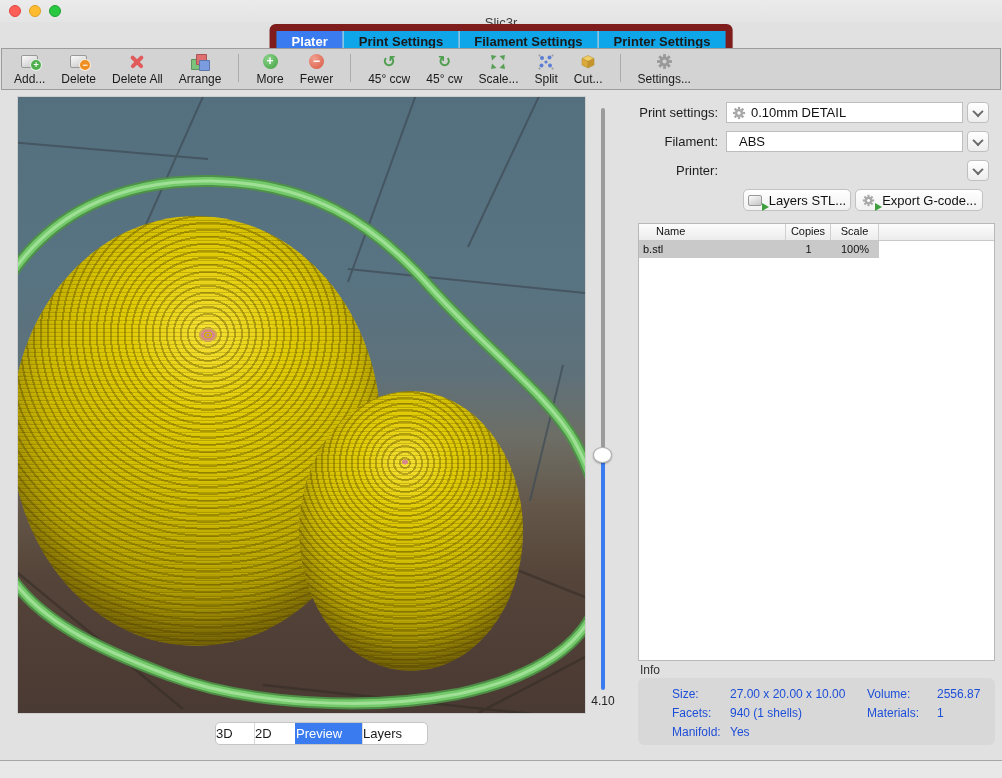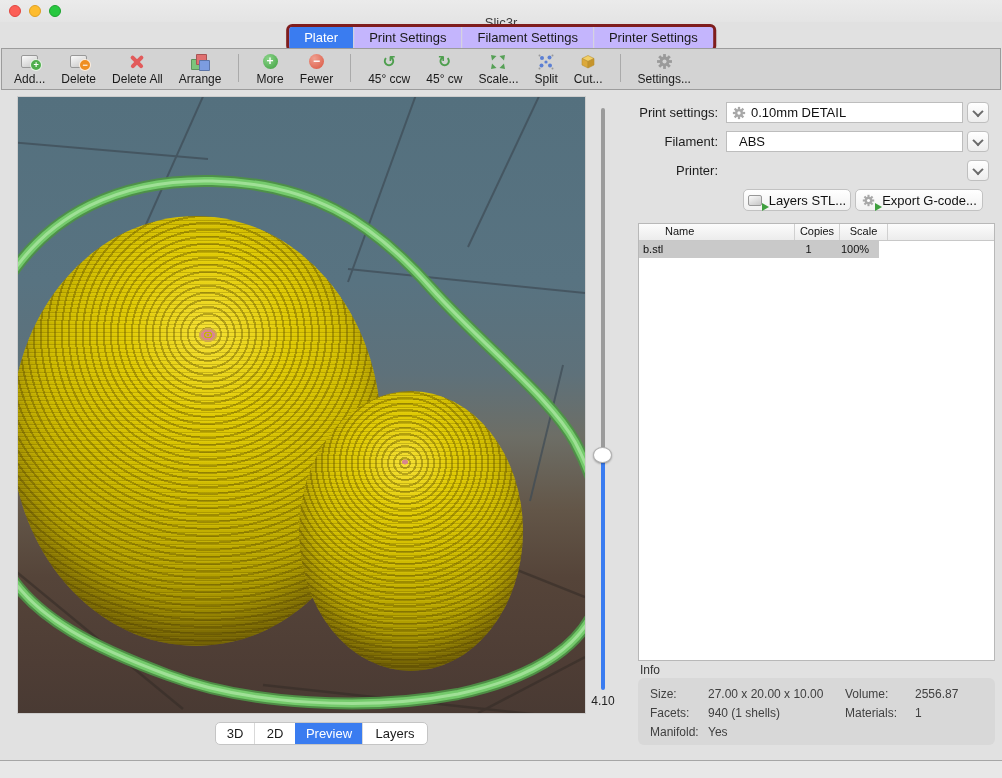--- a/index.html
+++ b/index.html
@@ -10,22 +10,22 @@
   .titlebar{position:absolute;left:0;top:0;width:100%;height:22px;
             background:linear-gradient(#ebebeb,#e4e4e4);}
   .title{position:absolute;left:0;top:0;width:100%;height:22px;line-height:22px;
          text-align:center;font-size:13px;color:#3d3d3d;margin-top:12px;}
   .tl{position:absolute;top:5px;width:12px;height:12px;border-radius:50%;box-sizing:border-box;}
   .tl.red{left:9px;background:#fc5f57;border:1px solid #e14640;}
   .tl.yel{left:29px;background:#febc2e;border:1px solid #dfa023;}
   .tl.grn{left:49px;background:#28c840;border:1px solid #1da32f;}
   
   .main-tabs{position:absolute;top:24px;left:50%;transform:translateX(-50%);
-             display:inline-flex;height:22px;background:#c4b5fd;border:3px solid #7f1d1d;
-             border-radius:6px;overflow:hidden;box-shadow:0 1px 1px rgba(0,0,0,.08);}
+             display:inline-flex;height:22px;background:#0ea5e9;border:7px solid #7f1d1d;
+             border-radius:6px;overflow:hidden;box-shadow:0 1px 1px rgba(0,0,0,.08);font-weight:bold;}
   .main-tabs .seg{padding:0 15px;line-height:22px;font-size:13px;color:#1a1a1a;
                   border-left:1px solid #d9d9d9;cursor:default;white-space:nowrap;}
   .main-tabs .seg:first-child{border-left:none;}
   .main-tabs .seg.active{background:#3a7cf0;color:#fff;}
   
   .toolbar{position:absolute;left:1px;right:1px;top:48px;height:42px;background:#d3d3d3;
            border:1px solid #9c9c9c;display:flex;align-items:flex-end;padding:0 4px 3px;box-sizing:border-box;}
   .titem{display:flex;flex-direction:column;align-items:center;justify-content:flex-end;
          padding:0 8px;font-size:12px;color:#1a1a1a;gap:2px;height:35px;}
   .tsep{width:1px;background:#aaa;height:28px;margin:0 9px;align-self:center;}
@@ -99,50 +99,50 @@
     background:radial-gradient(closest-side,#d8868e 0 55%,rgba(0,0,0,0) 70%);}
   
   .slider-track{position:absolute;left:601px;top:108px;width:4px;height:582px;border-radius:2px;
     background:linear-gradient(180deg,#9b9b9b 0,#9b9b9b 347px,#3a7cf0 347px,#3a7cf0 100%);}
   .slider-thumb{position:absolute;left:593px;top:447px;width:19px;height:16px;border-radius:50%;
     background:#fff;border:1px solid #b0b0b0;box-shadow:0 1px 2px rgba(0,0,0,.3);box-sizing:border-box;}
   .slider-value{position:absolute;left:584px;top:694px;width:38px;text-align:center;font-size:12px;color:#222;}
   
   .view-tabs{position:absolute;left:215px;top:722px;display:inline-flex;height:21px;background:#fff;
              border:1px solid #c5c5c5;border-radius:5px;overflow:hidden;}
-  .view-tabs .seg{line-height:21px;font-size:13px;color:#1a1a1a;text-align:center;border-left:1px solid #d9d9d9;}
+  .view-tabs .seg{line-height:21px;font-size:13px;color:#1a1a1a;border-left:1px solid #d9d9d9;}
   .view-tabs .seg:first-child{border-left:none;}
   .view-tabs .seg.s1{width:38px;} .view-tabs .seg.s2{width:40px;}
   .view-tabs .seg.s3{width:66px;} .view-tabs .seg.s4{width:64px;}
   .view-tabs .seg.active{background:#3a7cf0;color:#fff;border-left-color:#3a7cf0;}
   
   .frm-label{position:absolute;left:598px;width:120px;text-align:right;font-size:13px;color:#1c1c1c;line-height:21px;}
   .combo{position:absolute;left:726px;width:237px;height:21px;background:#fff;border:1px solid #bdbdbd;
          display:flex;align-items:center;font-size:13px;color:#111;box-sizing:border-box;padding-left:5px;gap:5px;}
   .combo.noicon{padding-left:12px;}
   .dropbtn{position:absolute;left:967px;width:22px;height:21px;border:1px solid #bfbfbf;border-radius:4px;
            background:linear-gradient(#ffffff,#ededed);display:flex;align-items:center;justify-content:center;box-sizing:border-box;}
   .btn{position:absolute;height:22px;border:1px solid #c2c2c2;border-radius:5px;
        background:linear-gradient(#ffffff,#f1f1f1);display:flex;align-items:center;justify-content:center;
        gap:6px;font-size:13px;color:#111;box-sizing:border-box;}
   
   .otable{position:absolute;left:638px;top:223px;width:357px;height:438px;background:#fff;
           border:1px solid #b8b8b8;box-sizing:border-box;font-size:11px;color:#111;}
   .thead{display:flex;height:16px;background:linear-gradient(#fcfcfc,#ececec);border-bottom:1px solid #c8c8c8;align-items:center;}
   .th{box-sizing:border-box;border-right:1px solid #d0d0d0;height:16px;line-height:15px;}
-  .th.name{width:147px;padding-left:17px;margin-left:9px;} .th.copies{width:45px;text-align:center;}
+  .th.name{width:147px;padding-left:17px;} .th.copies{width:45px;text-align:center;}
   .th.scale{width:48px;text-align:center;} .th.rest{flex:1;border-right:none;}
   .trow{display:flex;height:17px;line-height:17px;}
   .td{box-sizing:border-box;background:#c9c9c9;}
   .td.name{width:147px;padding-left:4px;} .td.copies{width:45px;text-align:center;}
   .td.scale{width:48px;text-align:center;} .td.rest{flex:1;background:transparent;}
   
   .info-title{position:absolute;left:640px;top:663px;font-size:12px;color:#333;}
   .info-box{position:absolute;left:638px;top:678px;width:357px;height:67px;background:#d8d8d8;border-radius:6px;}
-  .info-box .lbl,.info-box .val{position:absolute;font-size:12px;color:#404040;white-space:nowrap;}
+  .info-box .lbl,.info-box .val{position:absolute;font-size:12px;color:#1d4ed8;white-space:nowrap;margin-left:22px;}
   
   .statusline{position:absolute;left:0;top:760px;width:100%;height:1px;background:#a6a6a6;}
   .statusbar{position:absolute;left:0;top:761px;width:100%;height:17px;background:#e8e8e8;}
 </style>
 </head>
 <body>
 
 <div class="app">
 
   <div class="titlebar">

